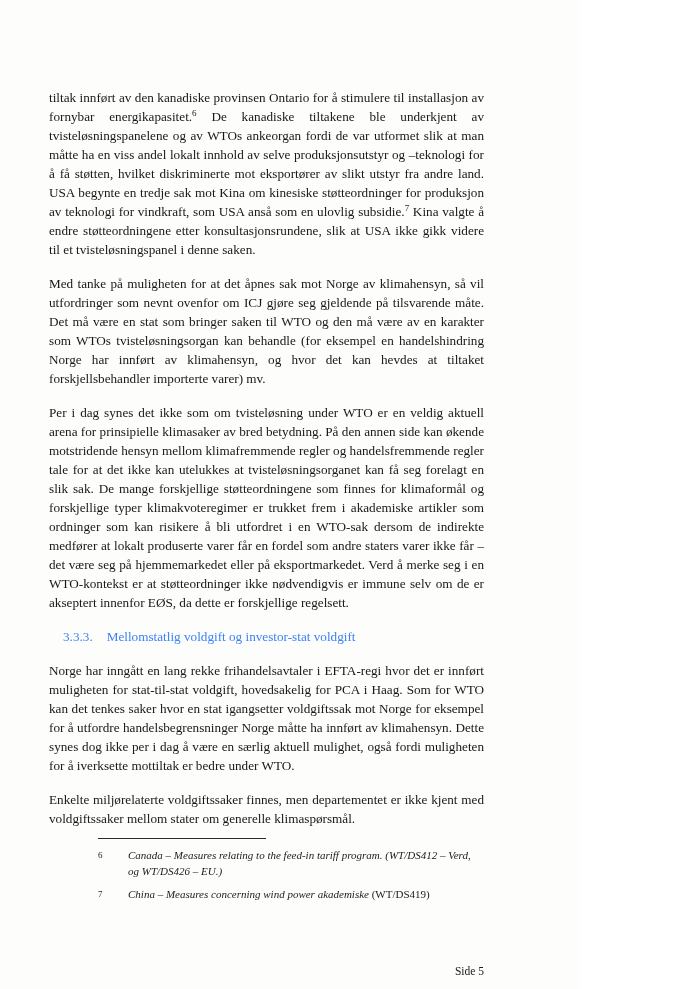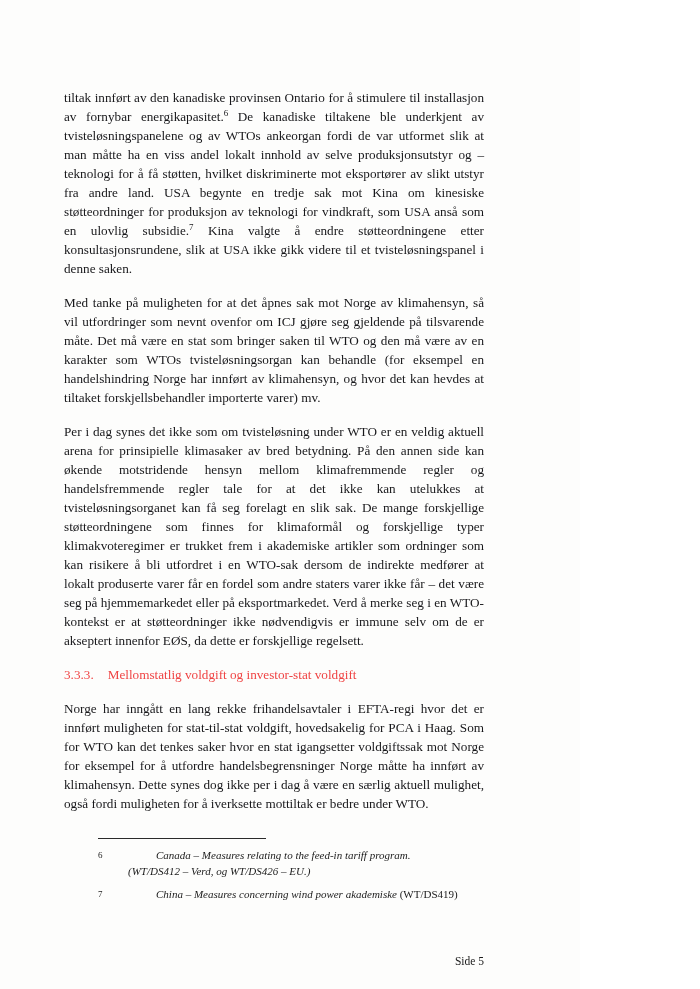--- a/index.html
+++ b/index.html
@@ -12,21 +12,21 @@
     background: #ffffff;
     font-family: "Liberation Serif", serif;
     color: #1a1a1a;
     overflow: hidden;
   }
   .page {
     position: relative;
     width: 580px;
     height: 989px;
     box-sizing: border-box;
-    padding: 88px 96px 0 64px;
+    padding: 88px 96px 0 49px;
     background: #fdfdfc;
   }
   .body-text {
     font-size: 13.2px;
     line-height: 1.44;
     text-align: justify;
     color: #17171a;
   }
   p.para {
     margin: 0 0 15px 0;
@@ -36,22 +36,22 @@
   p.para:last-child {
     margin-bottom: 0;
   }
   sup.fnref {
     font-size: 9px;
     vertical-align: super;
     line-height: 0;
   }
   .heading {
     font-size: 13.2px;
-    margin: 0 0 15px 0;
-    color: #ef4444;
+    margin: 0 0 15px 14px;
+    color: #3b82f6;
   }
   .heading .num {
     margin-right: 14px;
   }
   .footnote-area {
     position: absolute;
     left: 98px;
     right: 96px;
     top: 838px;
   }
@@ -72,26 +72,25 @@
   .fn-num {
     width: 30px;
     flex: 0 0 30px;
     font-size: 9px;
     padding-top: 1px;
   }
   .fn-text {
     flex: 1 1 auto;
   }
   .fn-text i {
-    margin-left: 28px;
   }
   .page-number {
     position: absolute;
     right: 96px;
-    bottom: 22px;
+    bottom: 12px;
     font-size: 11.5px;
     color: #1a1a1a;
     text-align: right;
   }
 </style>
 </head>
 <body>
 
 <div class="page">
 
@@ -100,20 +99,21 @@
     <p class="para"><span>tiltak innført av den kanadiske provinsen Ontario for å stimulere til installasjon av fornybar energikapasitet.</span><sup class="fnref">6</sup><span> De kanadiske tiltakene ble underkjent av tvisteløsningspanelene og av WTOs ankeorgan fordi de var utformet slik at man måtte ha en viss andel lokalt innhold av selve produksjonsutstyr og –teknologi for å få støtten, hvilket diskriminerte mot eksportører av slikt utstyr fra andre land. USA begynte en tredje sak mot Kina om kinesiske støtteordninger for produksjon av teknologi for vindkraft, som USA anså som en ulovlig subsidie.</span><sup class="fnref">7</sup><span> Kina valgte å endre støtteordningene etter konsultasjonsrundene, slik at USA ikke gikk videre til et tvisteløsningspanel i denne saken.</span></p>
 
     <p class="para">Med tanke på muligheten for at det åpnes sak mot Norge av klimahensyn, så vil utfordringer som nevnt ovenfor om ICJ gjøre seg gjeldende på tilsvarende måte. Det må være en stat som bringer saken til WTO og den må være av en karakter som WTOs tvisteløsningsorgan kan behandle (for eksempel en handelshindring Norge har innført av klimahensyn, og hvor det kan hevdes at tiltaket forskjellsbehandler importerte varer) mv.</p>
 
     <p class="para">Per i dag synes det ikke som om tvisteløsning under WTO er en veldig aktuell arena for prinsipielle klimasaker av bred betydning. På den annen side kan økende motstridende hensyn mellom klimafremmende regler og handelsfremmende regler tale for at det ikke kan utelukkes at tvisteløsningsorganet kan få seg forelagt en slik sak. De mange forskjellige støtteordningene som finnes for klimaformål og forskjellige typer klimakvoteregimer er trukket frem i akademiske artikler som ordninger som kan risikere å bli utfordret i en WTO-sak dersom de indirekte medfører at lokalt produserte varer får en fordel som andre staters varer ikke får – det være seg på hjemmemarkedet eller på eksportmarkedet. Verd å merke seg i en WTO-kontekst er at støtteordninger ikke nødvendigvis er immune selv om de er akseptert innenfor EØS, da dette er forskjellige regelsett.</p>
 
     <p class="heading"><span class="num">3.3.3.</span><span>Mellomstatlig voldgift og investor-stat voldgift</span></p>
 
     <p class="para">Norge har inngått en lang rekke frihandelsavtaler i EFTA-regi hvor det er innført muligheten for stat-til-stat voldgift, hovedsakelig for PCA i Haag. Som for WTO kan det tenkes saker hvor en stat igangsetter voldgiftssak mot Norge for eksempel for å utfordre handelsbegrensninger Norge måtte ha innført av klimahensyn. Dette synes dog ikke per i dag å være en særlig aktuell mulighet, også fordi muligheten for å iverksette mottiltak er bedre under WTO.</p>
 
+    <p class="para">Enkelte miljørelaterte voldgiftssaker finnes, men departementet er ikke kjent med voldgiftssaker mellom stater om generelle klimaspørsmål.</p>
 
   </div>
 
   <div class="footnote-area">
     <div class="fn-rule"></div>
 
     <div class="fn-item">
       <div class="fn-num">6</div>
       <div class="fn-text"><i>Canada – Measures relating to the feed-in tariff program.</i><i> (WT/DS412 – Verd, og WT/DS426 – EU.)</i></div>
     </div>

